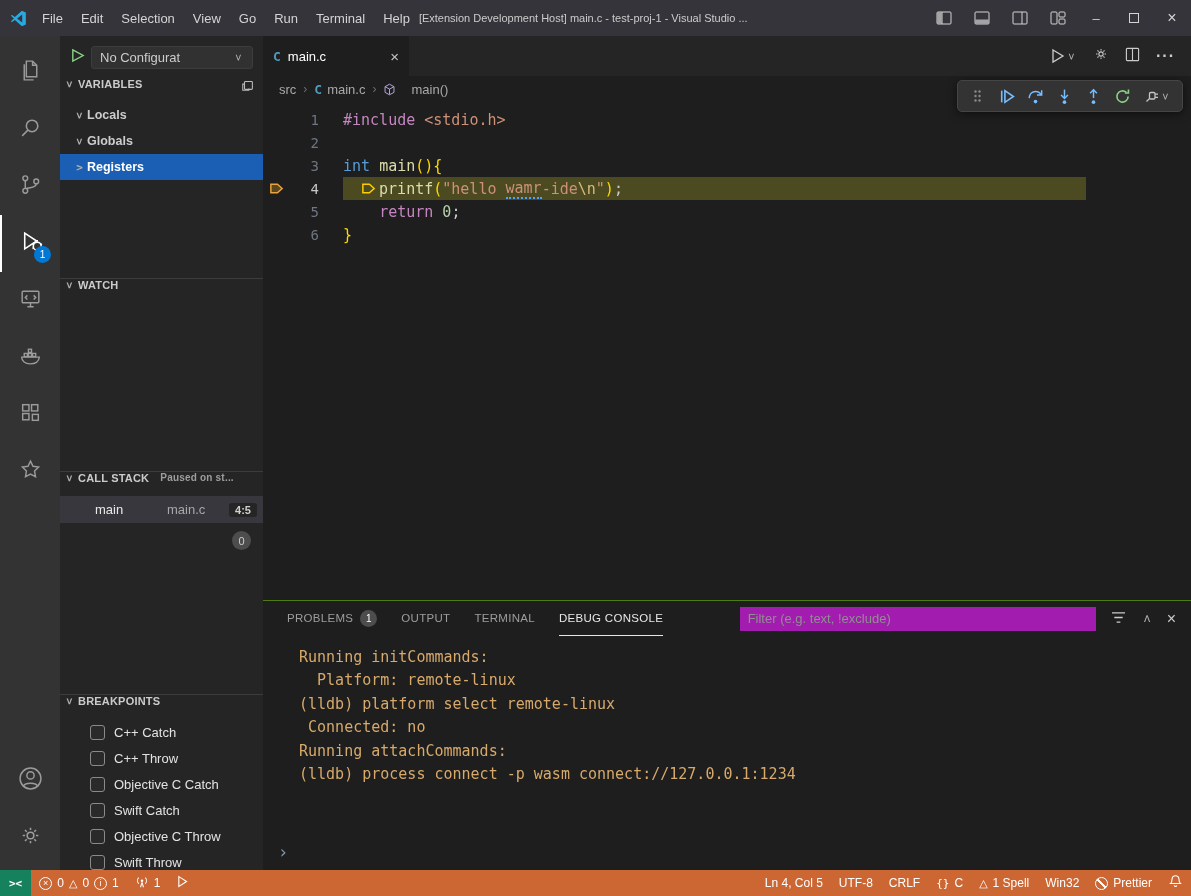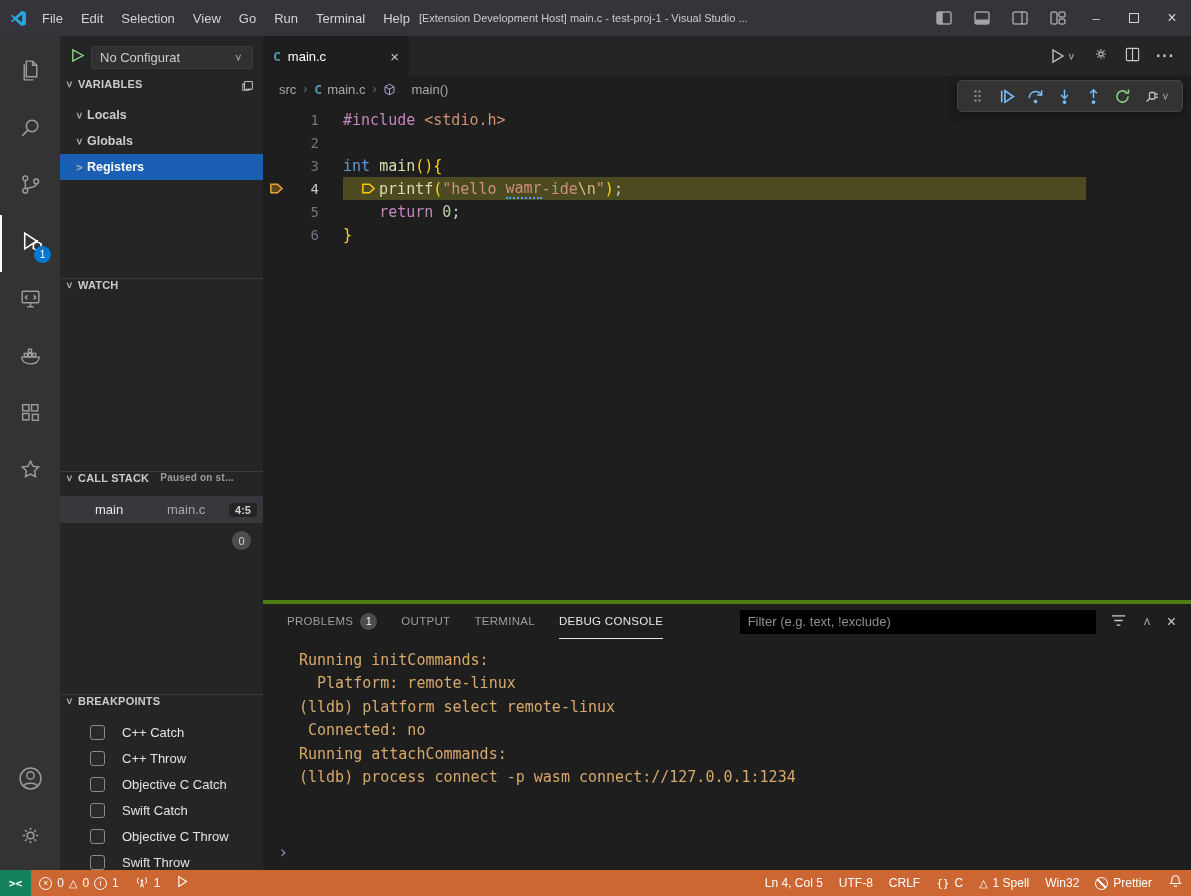--- a/index.html
+++ b/index.html
@@ -46,21 +46,21 @@
   .sec-hint { font-size:10px; font-weight:bold; color:#9d9d9d; margin-left:8px; white-space:nowrap; }
   .hdr-spacer { flex:1; }
   .tree-row { height:26px; display:flex; align-items:center; gap:2px; padding-left:14px; color:#cccccc; font-weight:bold; font-size:12.5px; }
   .tree-row.selected { background:var(--selectionBlue,#1a5fb4); color:#ffffff; }
   .stack-row { height:27px; display:flex; align-items:center; background:#37373d; padding:0 6px 0 35px; }
   .stack-name { width:72px; color:#e8e8e8; font-size:13px; }
   .stack-file { flex:1; color:#a8a8a8; font-size:13px; }
   .stack-pos { background:#252526; color:#d0d0d0; font-size:11px; padding:1px 6px; border-radius:3px;font-weight:bold; }
   .zero-badge { width:19px; height:19px; border-radius:50%; background:#4d4d4d; color:#cccccc; font-size:11px;
     display:flex; align-items:center; justify-content:center; margin:8px 12px 0 auto; }
-  .bp-row { height:26px; display:flex; align-items:center; gap:17px; padding-left:30px; color:#e3e3e3; font-size:13px; }
+  .bp-row { height:26px; display:flex; align-items:center; gap:9px; padding-left:30px; color:#e3e3e3; font-size:13px; }
   .checkbox { width:15px; height:15px; border:1px solid #8a8a8a; border-radius:3px; background:#2a2a2a; flex:none; }
 
   
   .editor-col { flex:1; display:flex; flex-direction:column; background:#1e1e1e; min-width:0; }
   .editor-area { height:564px; flex:none; position:relative; display:flex; flex-direction:column; }
   .tabbar { height:40px; background:#252526; display:flex; align-items:stretch; flex:none; }
   .tab { width:146px; background:#1e1e1e; display:flex; align-items:center; gap:7px; padding:0 10px; font-size:13px; color:#ffffff; }
   .c-badge { color:#519aba; font-weight:bold; font-family:"DejaVu Sans Mono",monospace; font-size:13px; }
   .tab-close { margin-left:auto; color:#c5c5c5; font-size:15px; }
   .tab-actions { margin-left:auto; display:flex; align-items:center; gap:16px; padding-right:16px; color:#cccccc; }
@@ -80,28 +80,28 @@
   .squiggle { border-bottom:2px dotted #4fa3ff; }
   .inline-icon { display:inline-flex; align-items:center; margin-right:3px; }
 
   
   .debug-toolbar { position:absolute; top:44px; right:8px; height:32px; background:#333333; border:1px solid #454545;
     border-radius:5px; box-shadow:0 2px 8px rgba(0,0,0,.5); display:flex; align-items:center; gap:2px; padding:0 6px; z-index:5; }
   .dbg-btn { width:27px; height:26px; display:flex; align-items:center; justify-content:center; border-radius:4px; }
   .grip { color:#8a8a8a; display:flex; align-items:center; }
 
   
-  .panel { height:270px; flex:none; border-top:4px solid #4d7c0f; background:#1e1e1e; position:relative; display:flex; flex-direction:column; }
+  .panel { height:270px; flex:none; border-top:1px solid #4d7c0f; background:#1e1e1e; position:relative; display:flex; flex-direction:column; }
   .panel-header { height:35px; flex:none; display:flex; align-items:center; padding-left:24px; }
   .panel-tab { margin-right:24px; height:100%; display:flex; align-items:center; gap:7px;
     font-size:11.5px; letter-spacing:.3px; color:#9d9d9d; border-bottom:1px solid transparent; }
   .panel-tab.active { color:#e7e7e7; border-bottom-color:#e7e7e7; }
   .badge-circle { width:17px; height:17px; border-radius:50%; background:#4d4d4d; color:#ffffff; font-size:10px;
     display:flex; align-items:center; justify-content:center; }
-  .panel-filter { margin-left:auto; width:356px; height:24px; background:#000000; border:none; outline:none;
+  .panel-filter { margin-left:auto; width:356px; height:24px; background:#a21caf; border:none; outline:none;
     color:#cccccc; padding:0 8px; font-size:13px; font-family:"Liberation Sans",sans-serif; }
   .panel-filter::placeholder { color:#8f8f8f; }
   .panel-icons { display:flex; align-items:center; gap:15px; padding:0 15px; color:#cccccc; }
   .panel-content { padding:10px 0 0 36px; font-family:"DejaVu Sans Mono",monospace; font-size:15px;
     line-height:23.4px; color:var(--consoleText,#d7a96a); white-space:pre; }
   .console-prompt { position:absolute; left:15px; bottom:8px; color:#7f97ad; font-size:17px; font-family:"DejaVu Sans Mono",monospace; }
 
   
   .statusbar { height:26px; background:var(--statusDebug,#cc6633); display:flex; align-items:stretch; color:#ffffff; font-size:12px; }
   .sb-item { display:flex; align-items:center; gap:5px; padding:0 8px; white-space:nowrap; }

